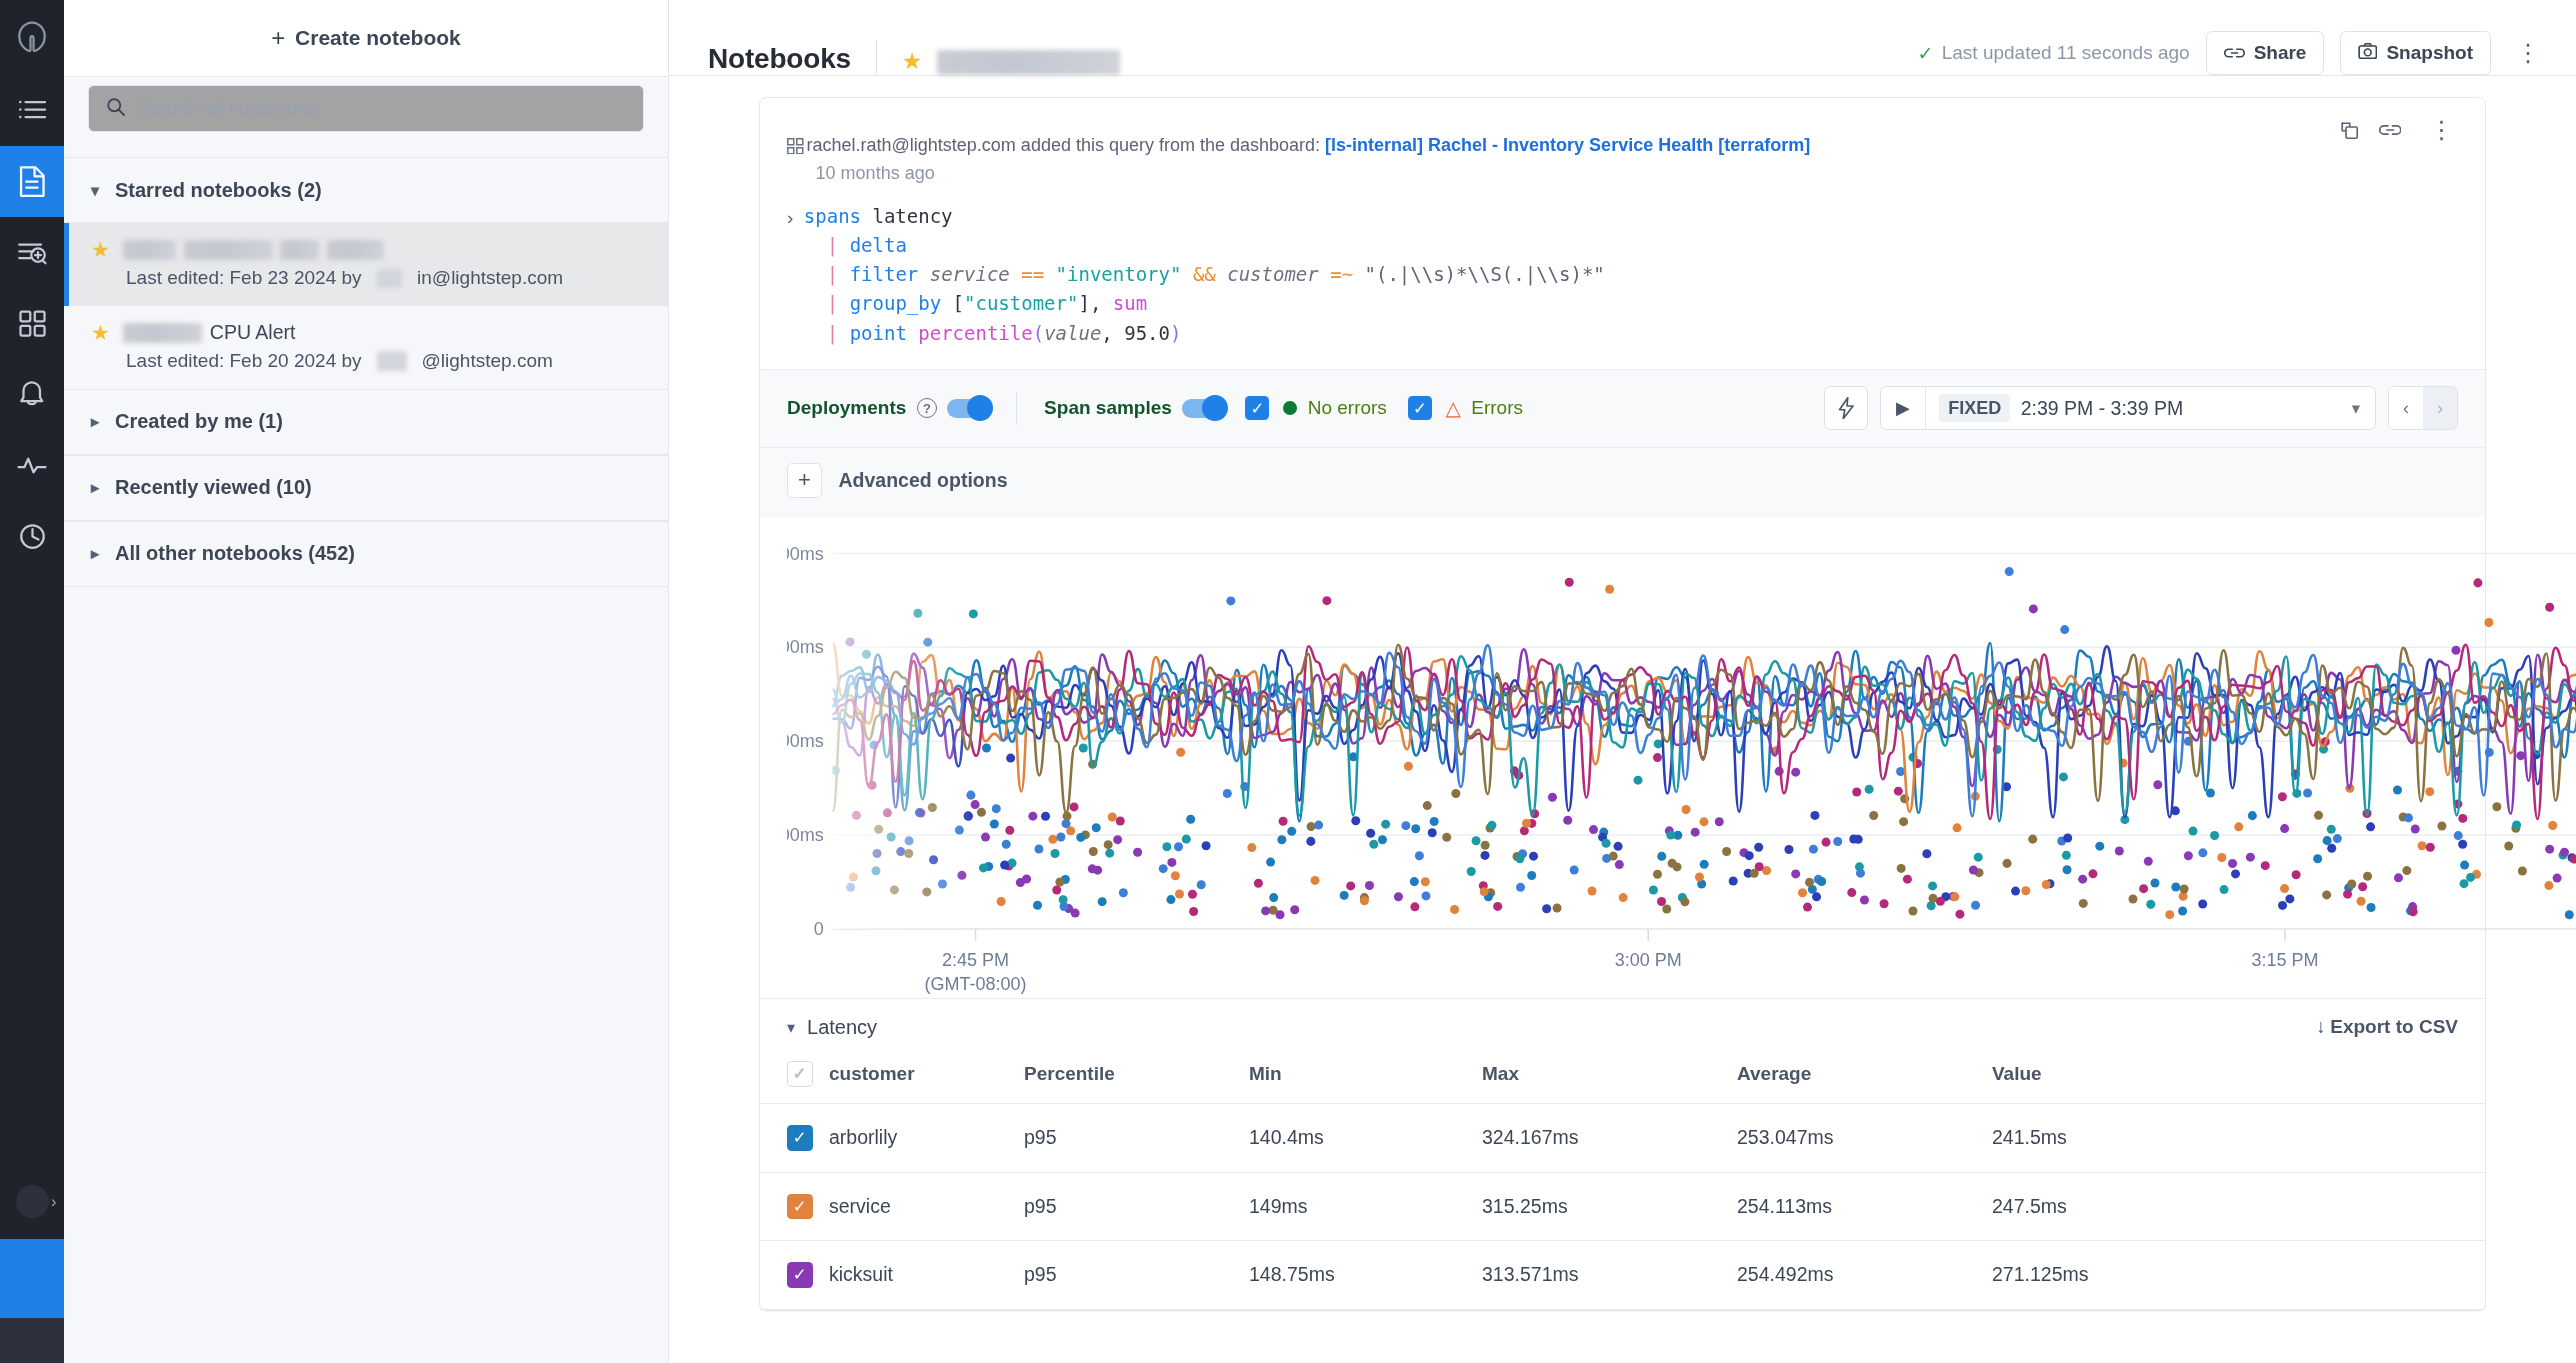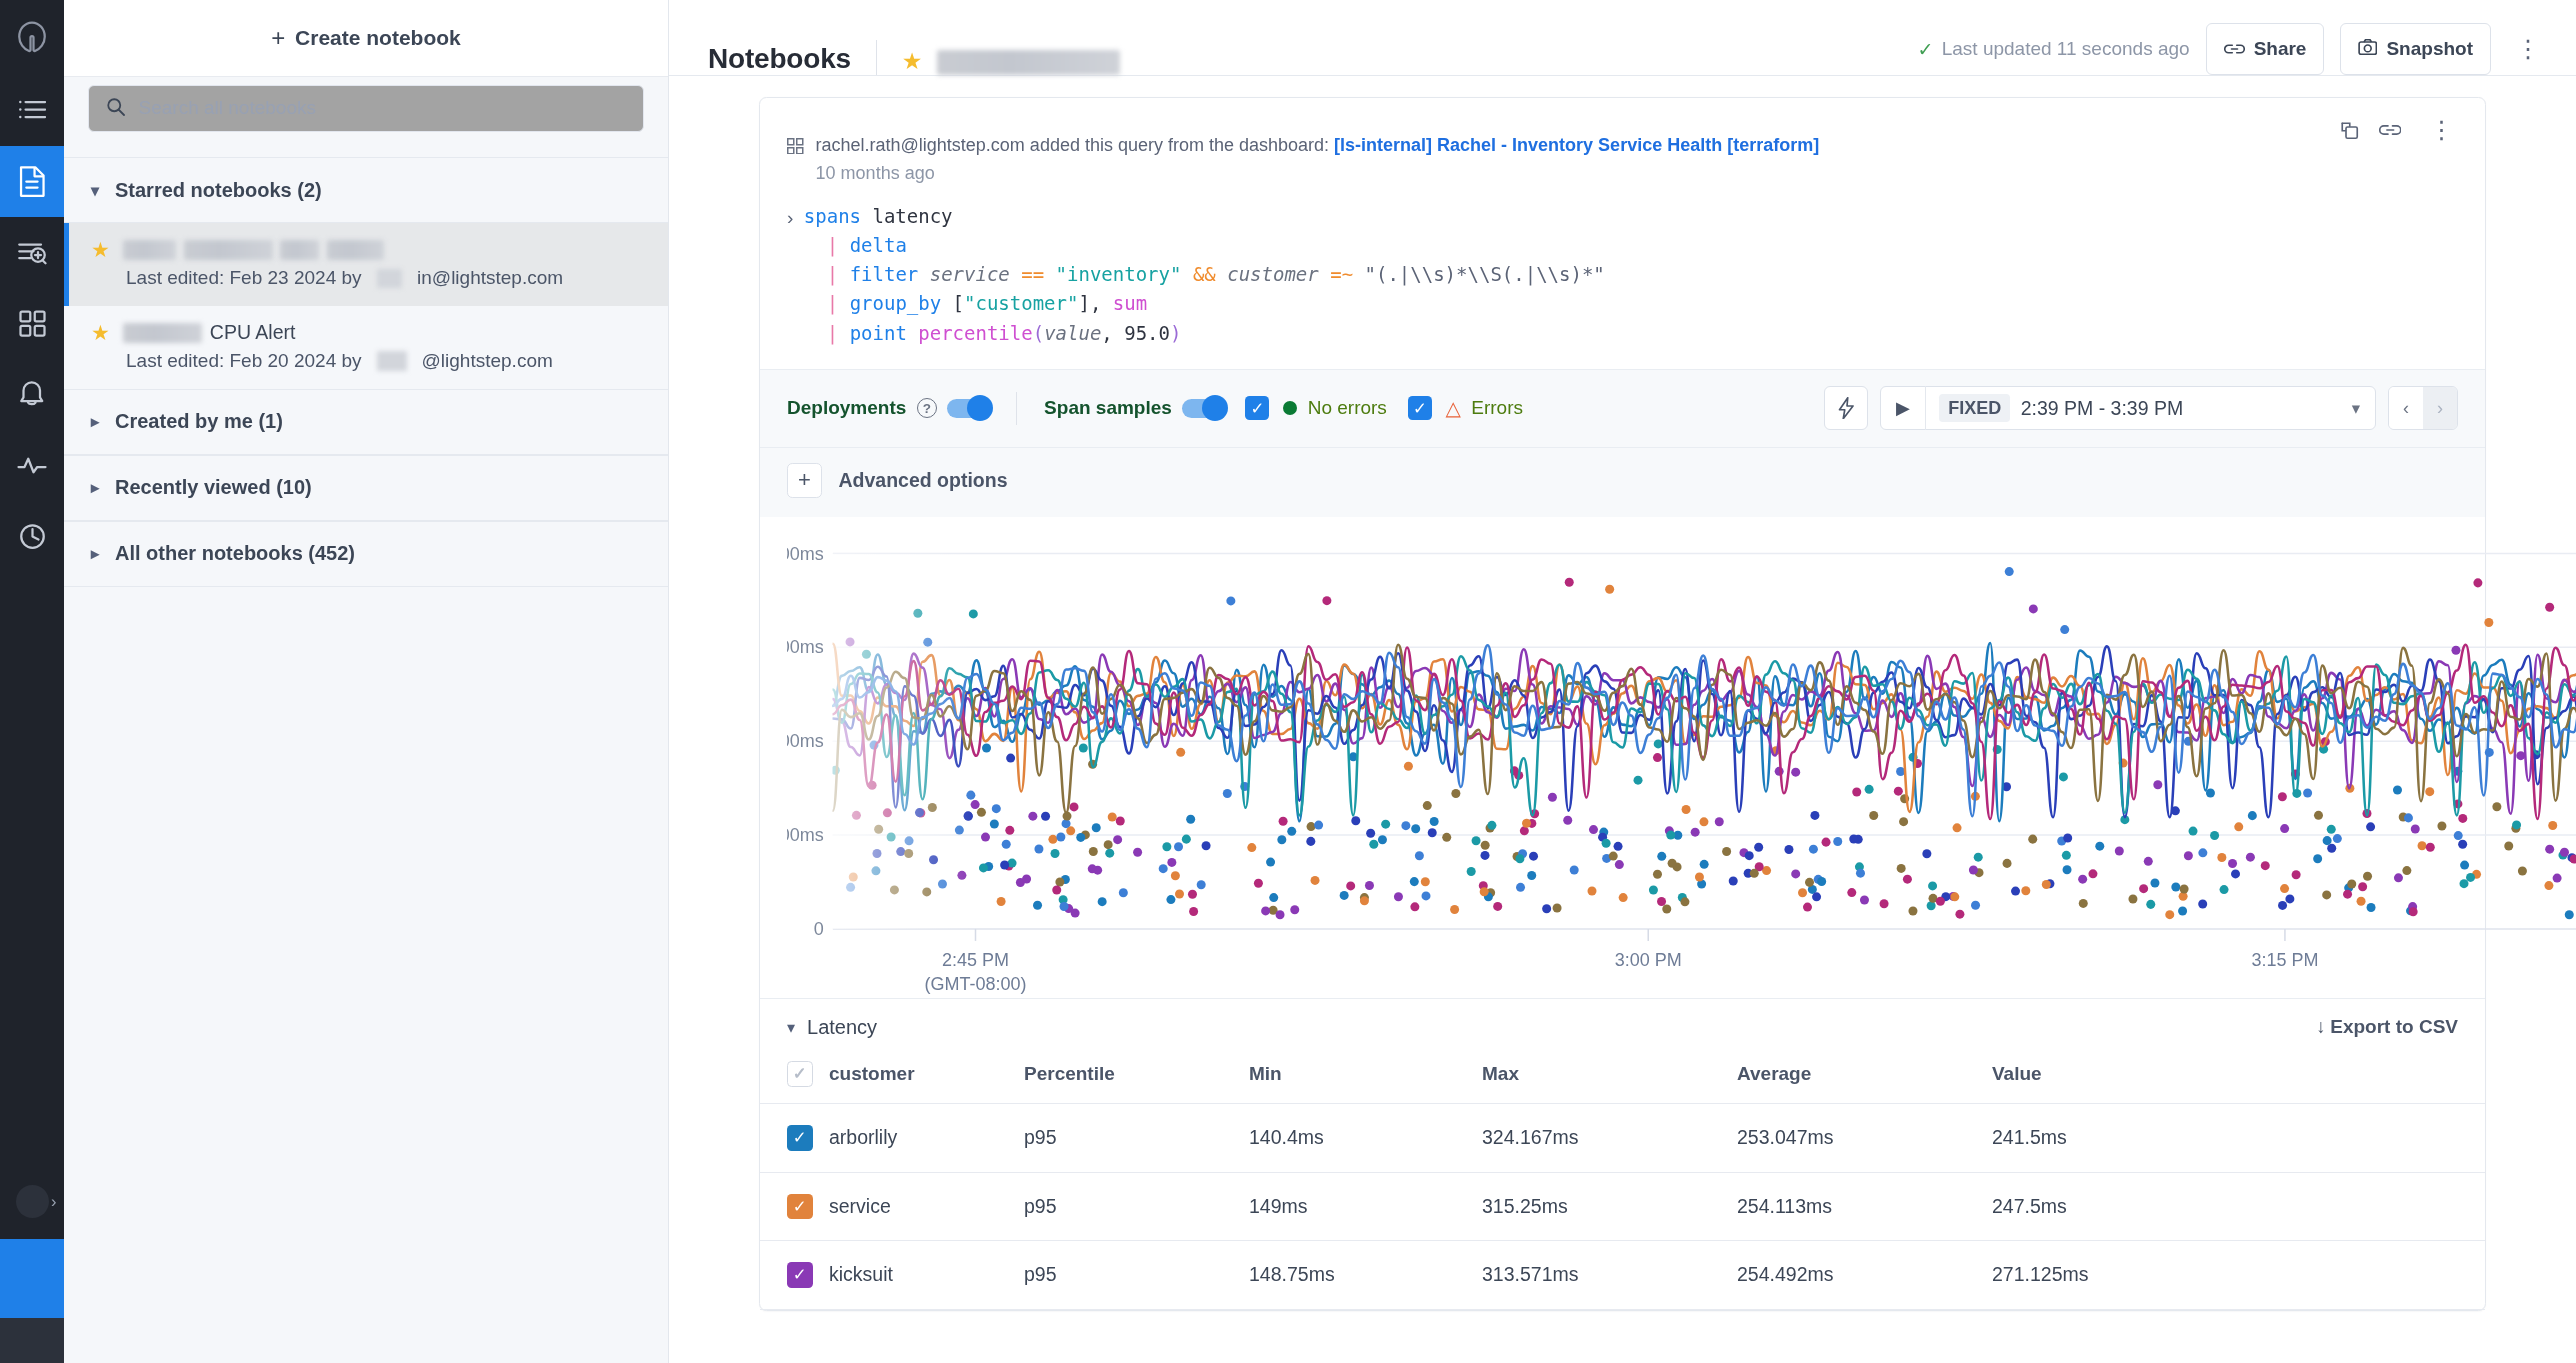--- a/index.html
+++ b/index.html
@@ -88,37 +88,37 @@
     display: flex; align-items: flex-end; padding: 0 27px 0 39px;
   }
   .topbar h1 { font-size: 28px; font-weight: 700; color: #272c36; letter-spacing: -0.2px; }
   .vdiv { width: 0.8px; height: 35px; background: #dfe3ea; margin: 0 25px; }
   .top-star { color: #f5bc2e; font-size: 23px; }
   .top-name { margin-left: 15px; }
   .topbar-right { margin-left: auto; display: flex; align-items: center; gap: 16.5px; }
   .last-upd { display: flex; align-items: center; gap: 8.3px; color: #8d96a7; font-size: 19px; }
   .check-ok { color: #3f9e52; font-size: 19px; }
   .btn {
-    height: 52px; border: 0.8px solid #dde2ea; border-radius: 6px; background: #fff;
+    height: 44px; border: 0.8px solid #dde2ea; border-radius: 6px; background: #fff;
     display: flex; align-items: center; gap: 9px; padding: 0 16.5px;
     font-size: 19px; font-weight: 600; color: #3c4656; cursor: pointer;
   }
   .kebab { font-size: 24px; color: #5a6377; padding: 0 9px; cursor: pointer; letter-spacing: 0; line-height: .6;}
   .kebab span { display:block; }
 
   .canvas { flex: 1 1 auto; padding: 21px 90px 0 90px; background: #fff; overflow: hidden; }
   .card {
     border: 0.8px solid #e4e8ee; border-radius: 7.5px; background: #fff;
     box-shadow: 0 0.8px 1.5px rgba(40,50,70,.04);
   }
   .card-head { padding: 22.5px 27px 0 27px; position: relative; }
   .card-title { font-size: 25.5px; font-weight: 700; color: #272c36; letter-spacing: -0.2px; }
   .card-icons { position: absolute; right: 22.5px; top: 22.5px; display: flex; align-items: center; gap: 19.5px; }
   .icn { color: #5a6377; cursor: pointer; display: flex; }
-  .prov { display: flex; align-items: flex-start; gap: 12px; margin-top: 14.3px; }
+  .prov { display: flex; align-items: flex-start; gap: 3px; margin-top: 14.3px; }
   .prov-txt { font-size: 18px; color: #5b6376; }
   .prov-link { color: #1f6fe0; font-weight: 700; text-decoration: none; }
   .prov-ago { font-size: 18px; color: #8d96a7; margin: 6px 0 0 28.6px; }
 
   .query { padding: 18px 27px 21px 27px; display: flex; gap: 10.5px; }
   .q-caret { color: #5a6377; font-size: 19px; padding-top: 4.5px; }
   .q-code {
     font-family: "DejaVu Sans Mono", monospace; font-size: 19px; line-height: 1.53;
     white-space: pre; color: #2f3440;
   }

